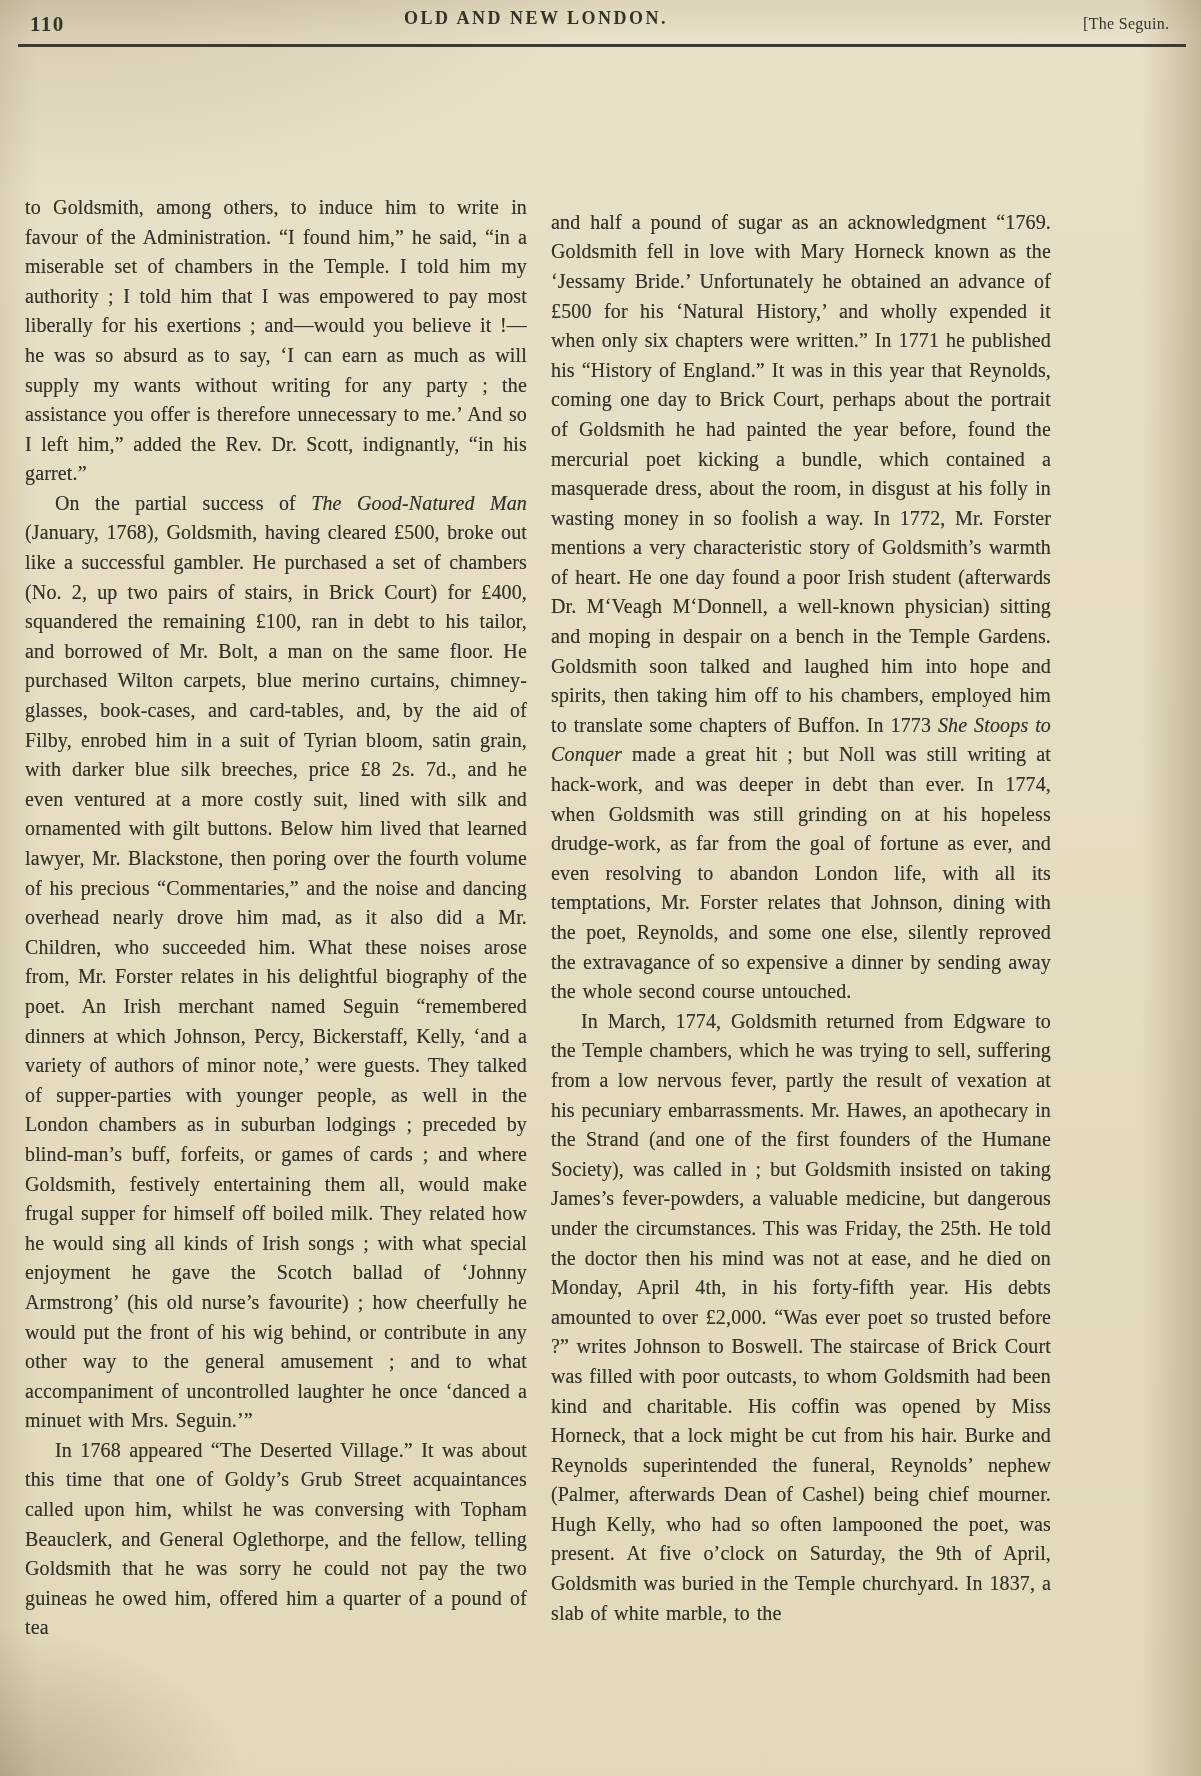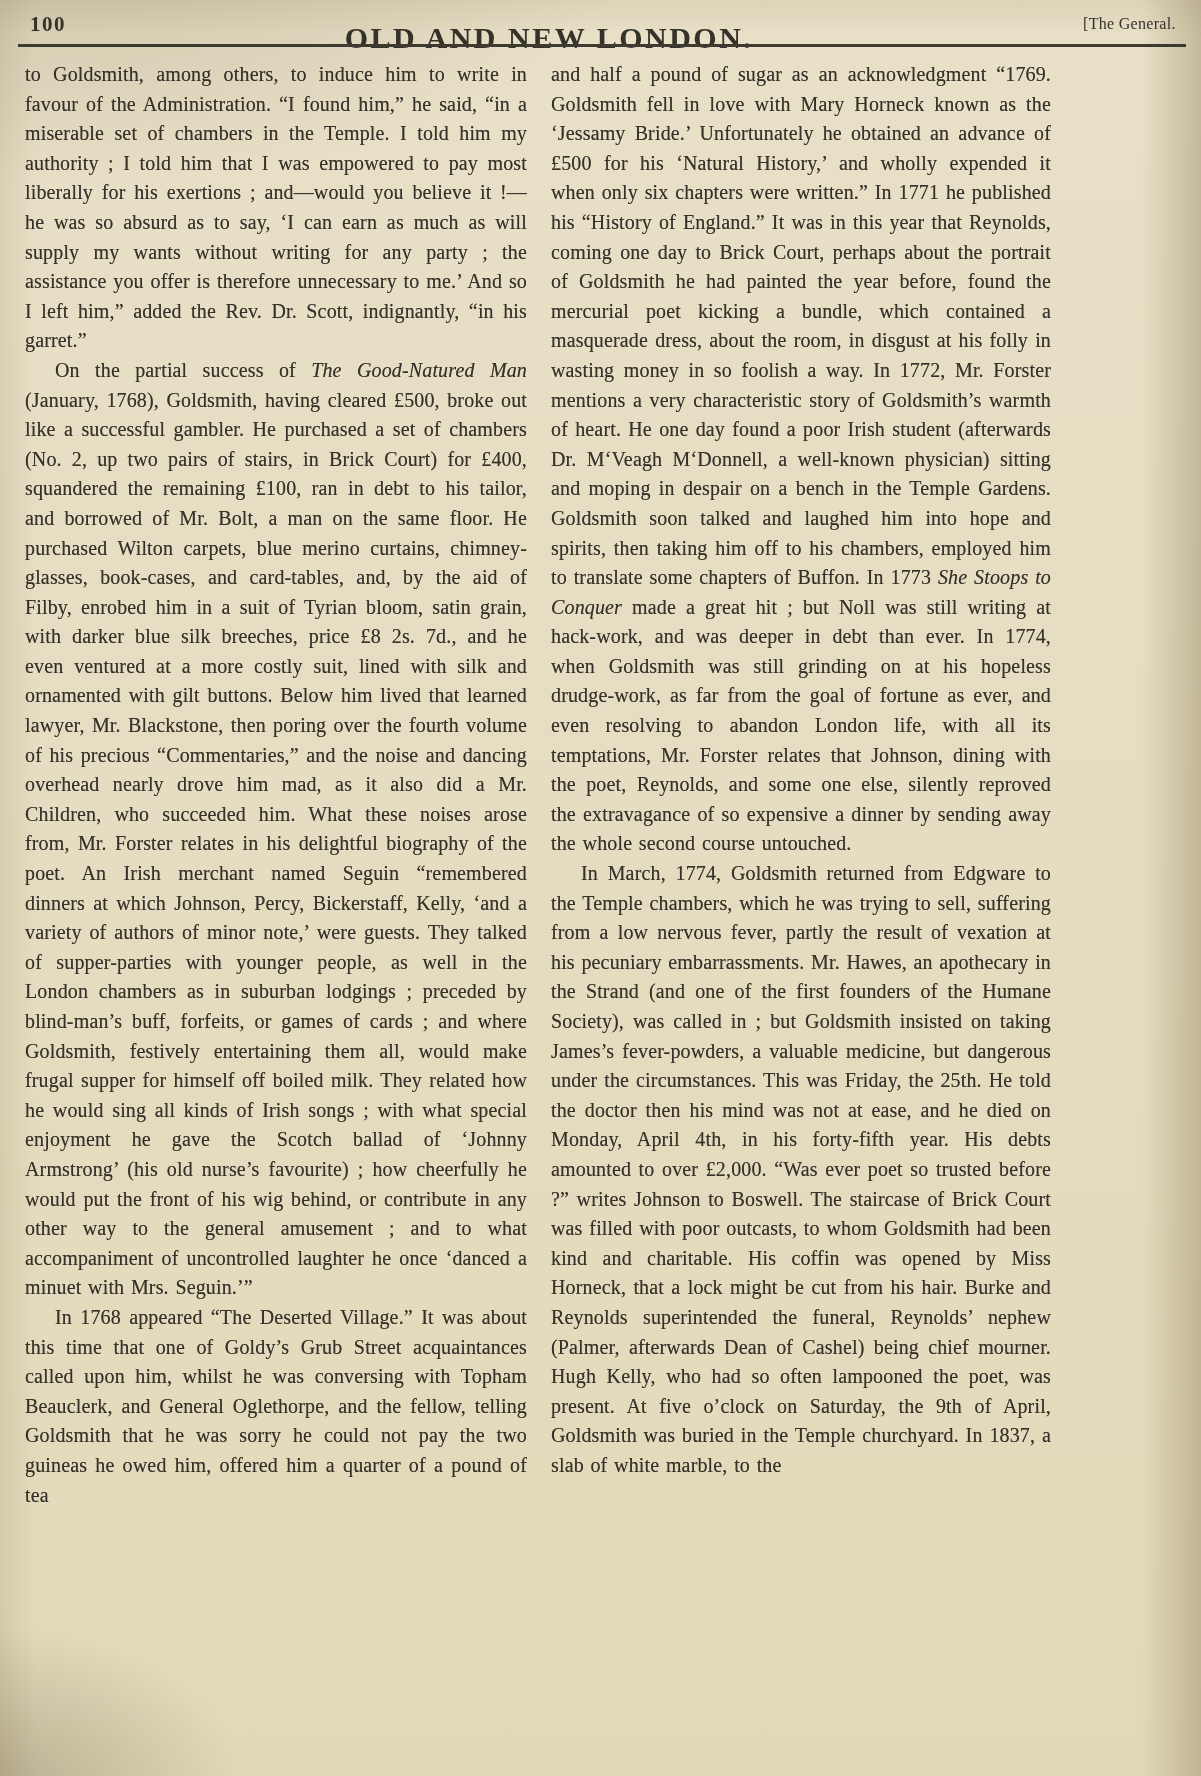--- a/index.html
+++ b/index.html
@@ -18,34 +18,34 @@
     font-family: "Liberation Serif", "DejaVu Serif", serif;
     color: #35322a;
   }
   .page-header { position: absolute; top: 8px; left: 0; width: 100%; height: 36px; }
   .page-number {
     position: absolute; left: 30px; top: 4px;
     font-size: 21px; font-weight: bold; letter-spacing: 1.5px;
   }
   .page-title {
     position: absolute; left: 536px; top: 0; transform: translateX(-50%);
-    margin: 13px; font-size: 30px; font-weight: bold; letter-spacing: 2.5px;
+    margin: 0; font-size: 18px; font-weight: bold; letter-spacing: 2.5px;
     white-space: nowrap;
   }
   .running-note {
     position: absolute; left: 1083px; top: 7px;
     font-size: 16px; letter-spacing: .3px; white-space: nowrap;
   }
   .header-rule {
     position: absolute; top: 44px; left: 18px; width: 1168px; height: 3px;
     background: #3d3a31;
   }
   .columns {
     position: absolute; top: 60px; left: 25px; bottom: 0; width: 1026px;
-    display: flex; align-items: flex-start;
+    display: flex; align-items: center;
   }
   .column {
     text-align: justify;
     font-size: 20px;
     line-height: 29.6px;
     letter-spacing: .15px;
     word-spacing: 1.5px;
     text-shadow: 0 0 .4px rgba(52,47,36,.55);
   }
   .column-left  { width: 502px; }
@@ -55,23 +55,23 @@
     background: #4e4a3f;
   }
   .para { margin: 0; text-indent: 0; }
   .para.indent { text-indent: 30px; }
   .book-title { }
 </style>
 </head>
 <body>
 
 <header class="page-header">
-  <span class="page-number">100</span>
+  <span class="page-number">110</span>
   <h1 class="page-title">OLD AND NEW LONDON.</h1>
-  <span class="running-note">[The General.</span>
+  <span class="running-note">[The Seguin.</span>
 </header>
 
 <div class="header-rule"></div>
 
 <main class="columns">
 
   <section class="column column-left">
     <p class="para"><span>to Goldsmith, among others, to induce him to write in favour of the Administration. “I found him,” he said, “in a miserable set of chambers in the Temple. I told him my authority ; I told him that I was empowered to pay most liberally for his exertions ; and—would you believe it !—he was so absurd as to say, ‘I can earn as much as will supply my wants without writing for any party ; the assistance you offer is therefore unnecessary to me.’ And so I left him,” added the Rev. Dr. Scott, indignantly, “in his garret.”</span></p>
     <p class="para indent"><span>On the partial success of </span><i class="book-title">The Good-Natured Man</i><span> (January, 1768), Goldsmith, having cleared £500, broke out like a successful gambler. He purchased a set of chambers (No. 2, up two pairs of stairs, in Brick Court) for £400, squandered the remaining £100, ran in debt to his tailor, and borrowed of Mr. Bolt, a man on the same floor. He purchased Wilton carpets, blue merino curtains, chimney-glasses, book-cases, and card-tables, and, by the aid of Filby, enrobed him in a suit of Tyrian bloom, satin grain, with darker blue silk breeches, price £8 2s. 7d., and he even ventured at a more costly suit, lined with silk and ornamented with gilt buttons. Below him lived that learned lawyer, Mr. Blackstone, then poring over the fourth volume of his precious “Commentaries,” and the noise and dancing overhead nearly drove him mad, as it also did a Mr. Children, who succeeded him. What these noises arose from, Mr. Forster relates in his delightful biography of the poet. An Irish merchant named Seguin “remembered dinners at which Johnson, Percy, Bickerstaff, Kelly, ‘and a variety of authors of minor note,’ were guests. They talked of supper-parties with younger people, as well in the London chambers as in suburban lodgings ; preceded by blind-man’s buff, forfeits, or games of cards ; and where Goldsmith, festively entertaining them all, would make frugal supper for himself off boiled milk. They related how he would sing all kinds of Irish songs ; with what special enjoyment he gave the Scotch ballad of ‘Johnny Armstrong’ (his old nurse’s favourite) ; how cheerfully he would put the front of his wig behind, or contribute in any other way to the general amusement ; and to what accompaniment of uncontrolled laughter he once ‘danced a minuet with Mrs. Seguin.’”</span></p>
     <p class="para indent"><span>In 1768 appeared “The Deserted Village.” It was about this time that one of Goldy’s Grub Street acquaintances called upon him, whilst he was conversing with Topham Beauclerk, and General Oglethorpe, and the fellow, telling Goldsmith that he was sorry he could not pay the two guineas he owed him, offered him a quarter of a pound of tea</span></p>

